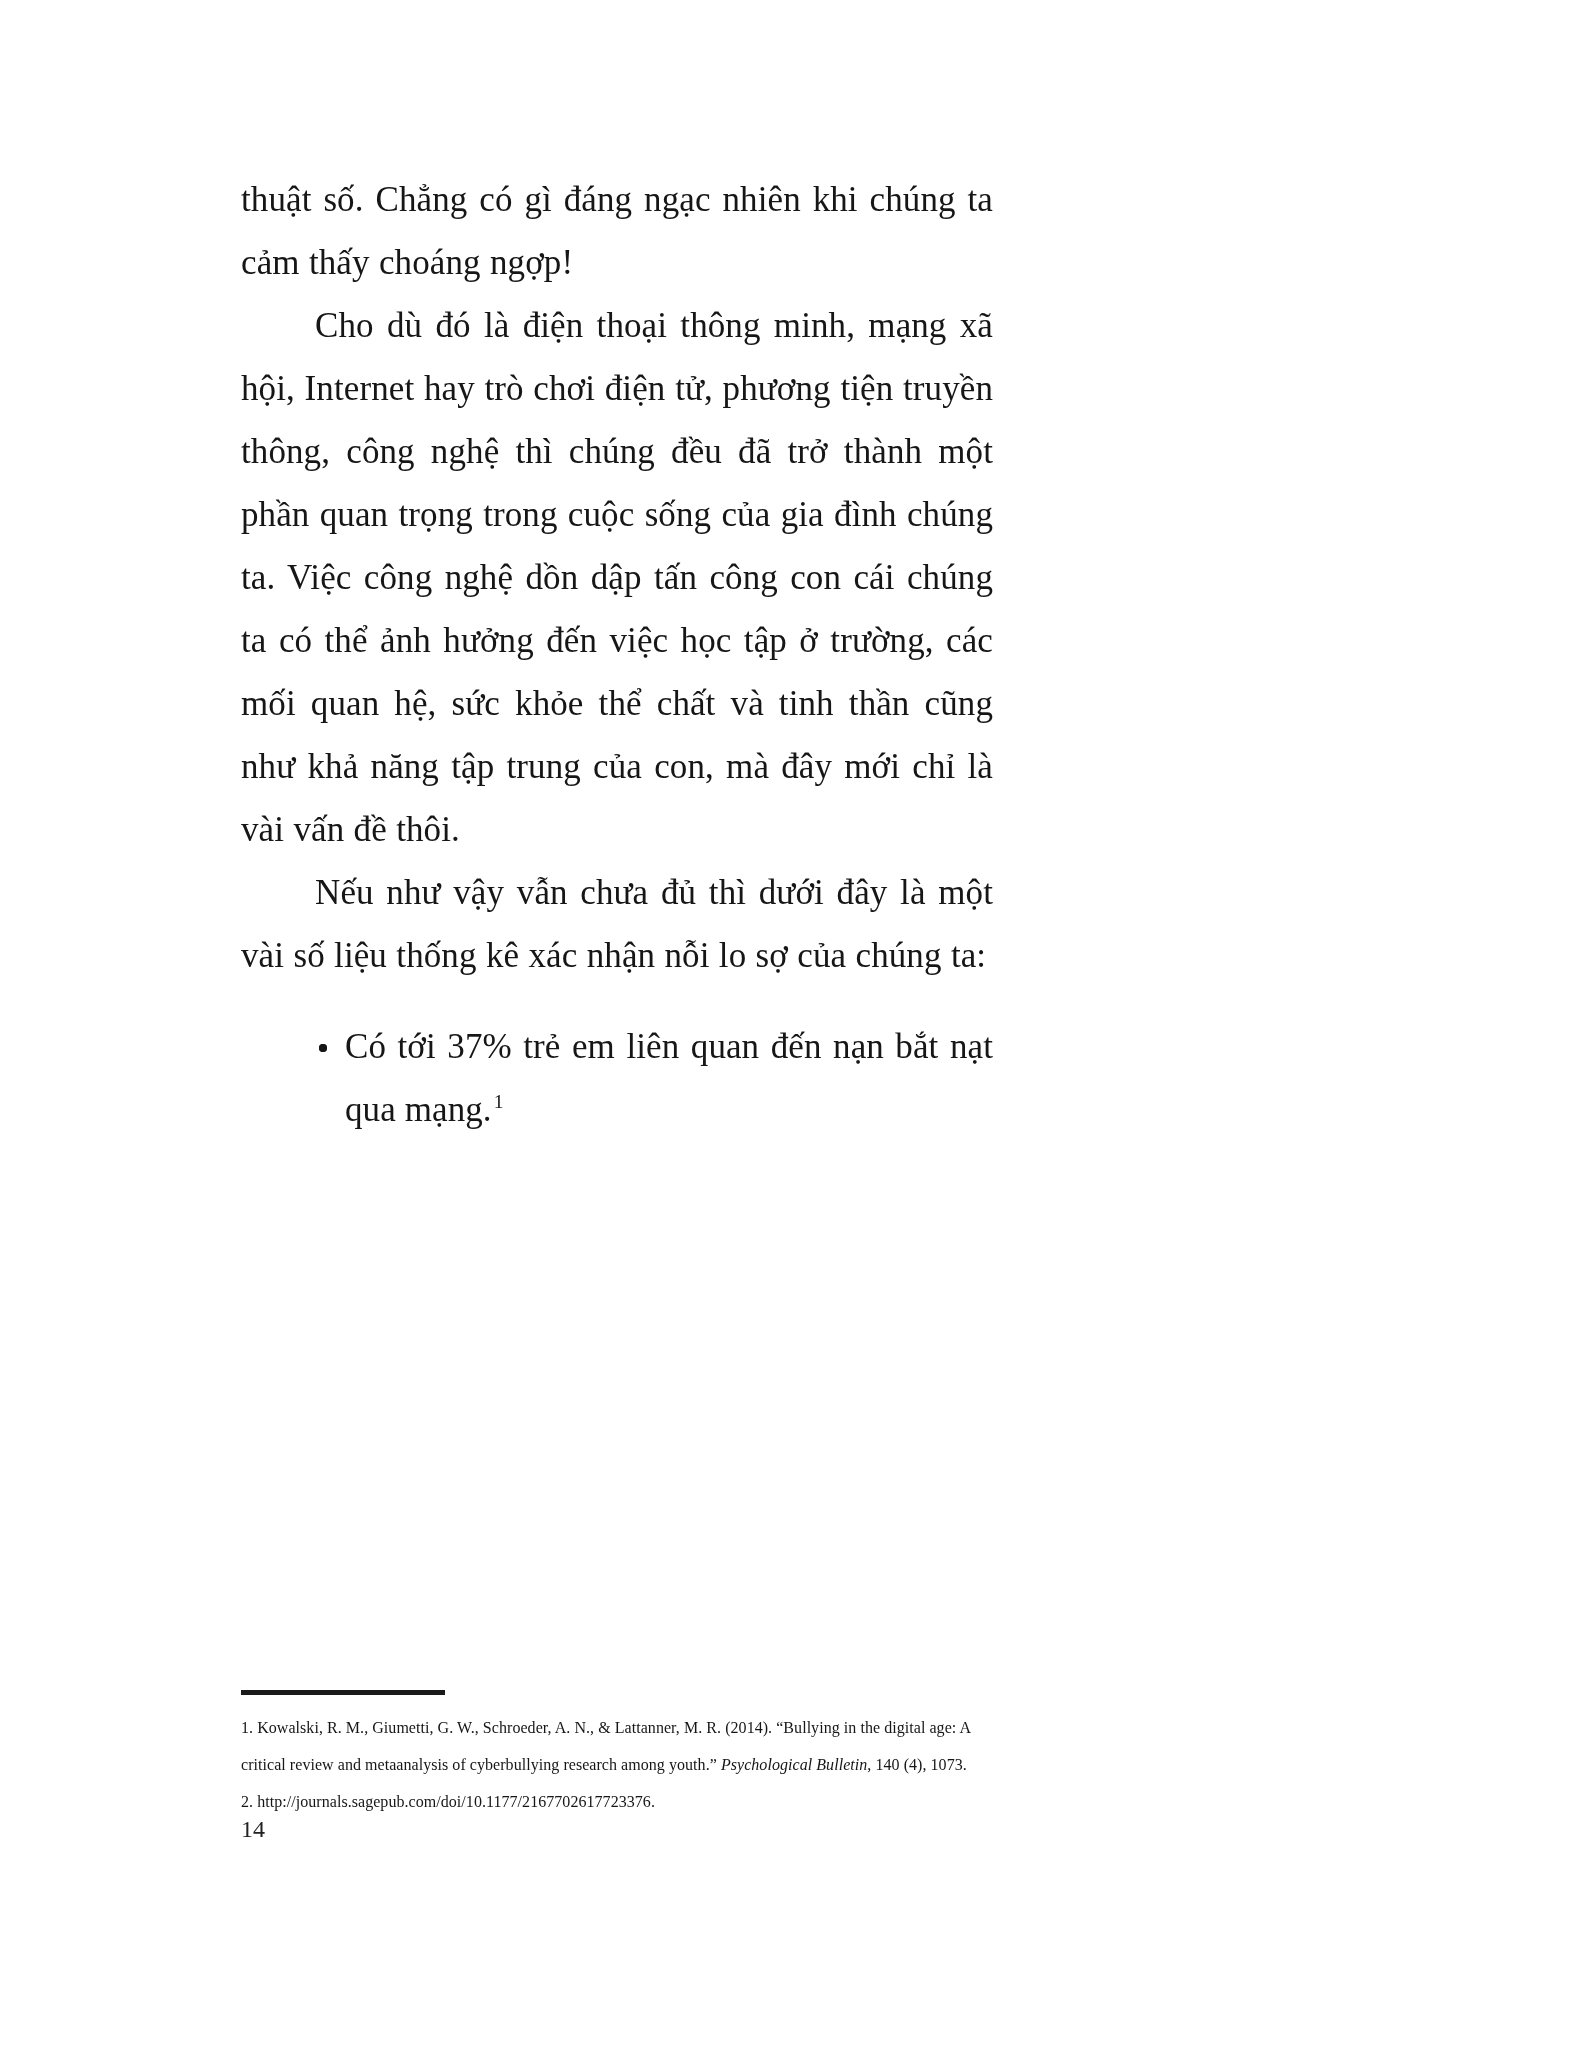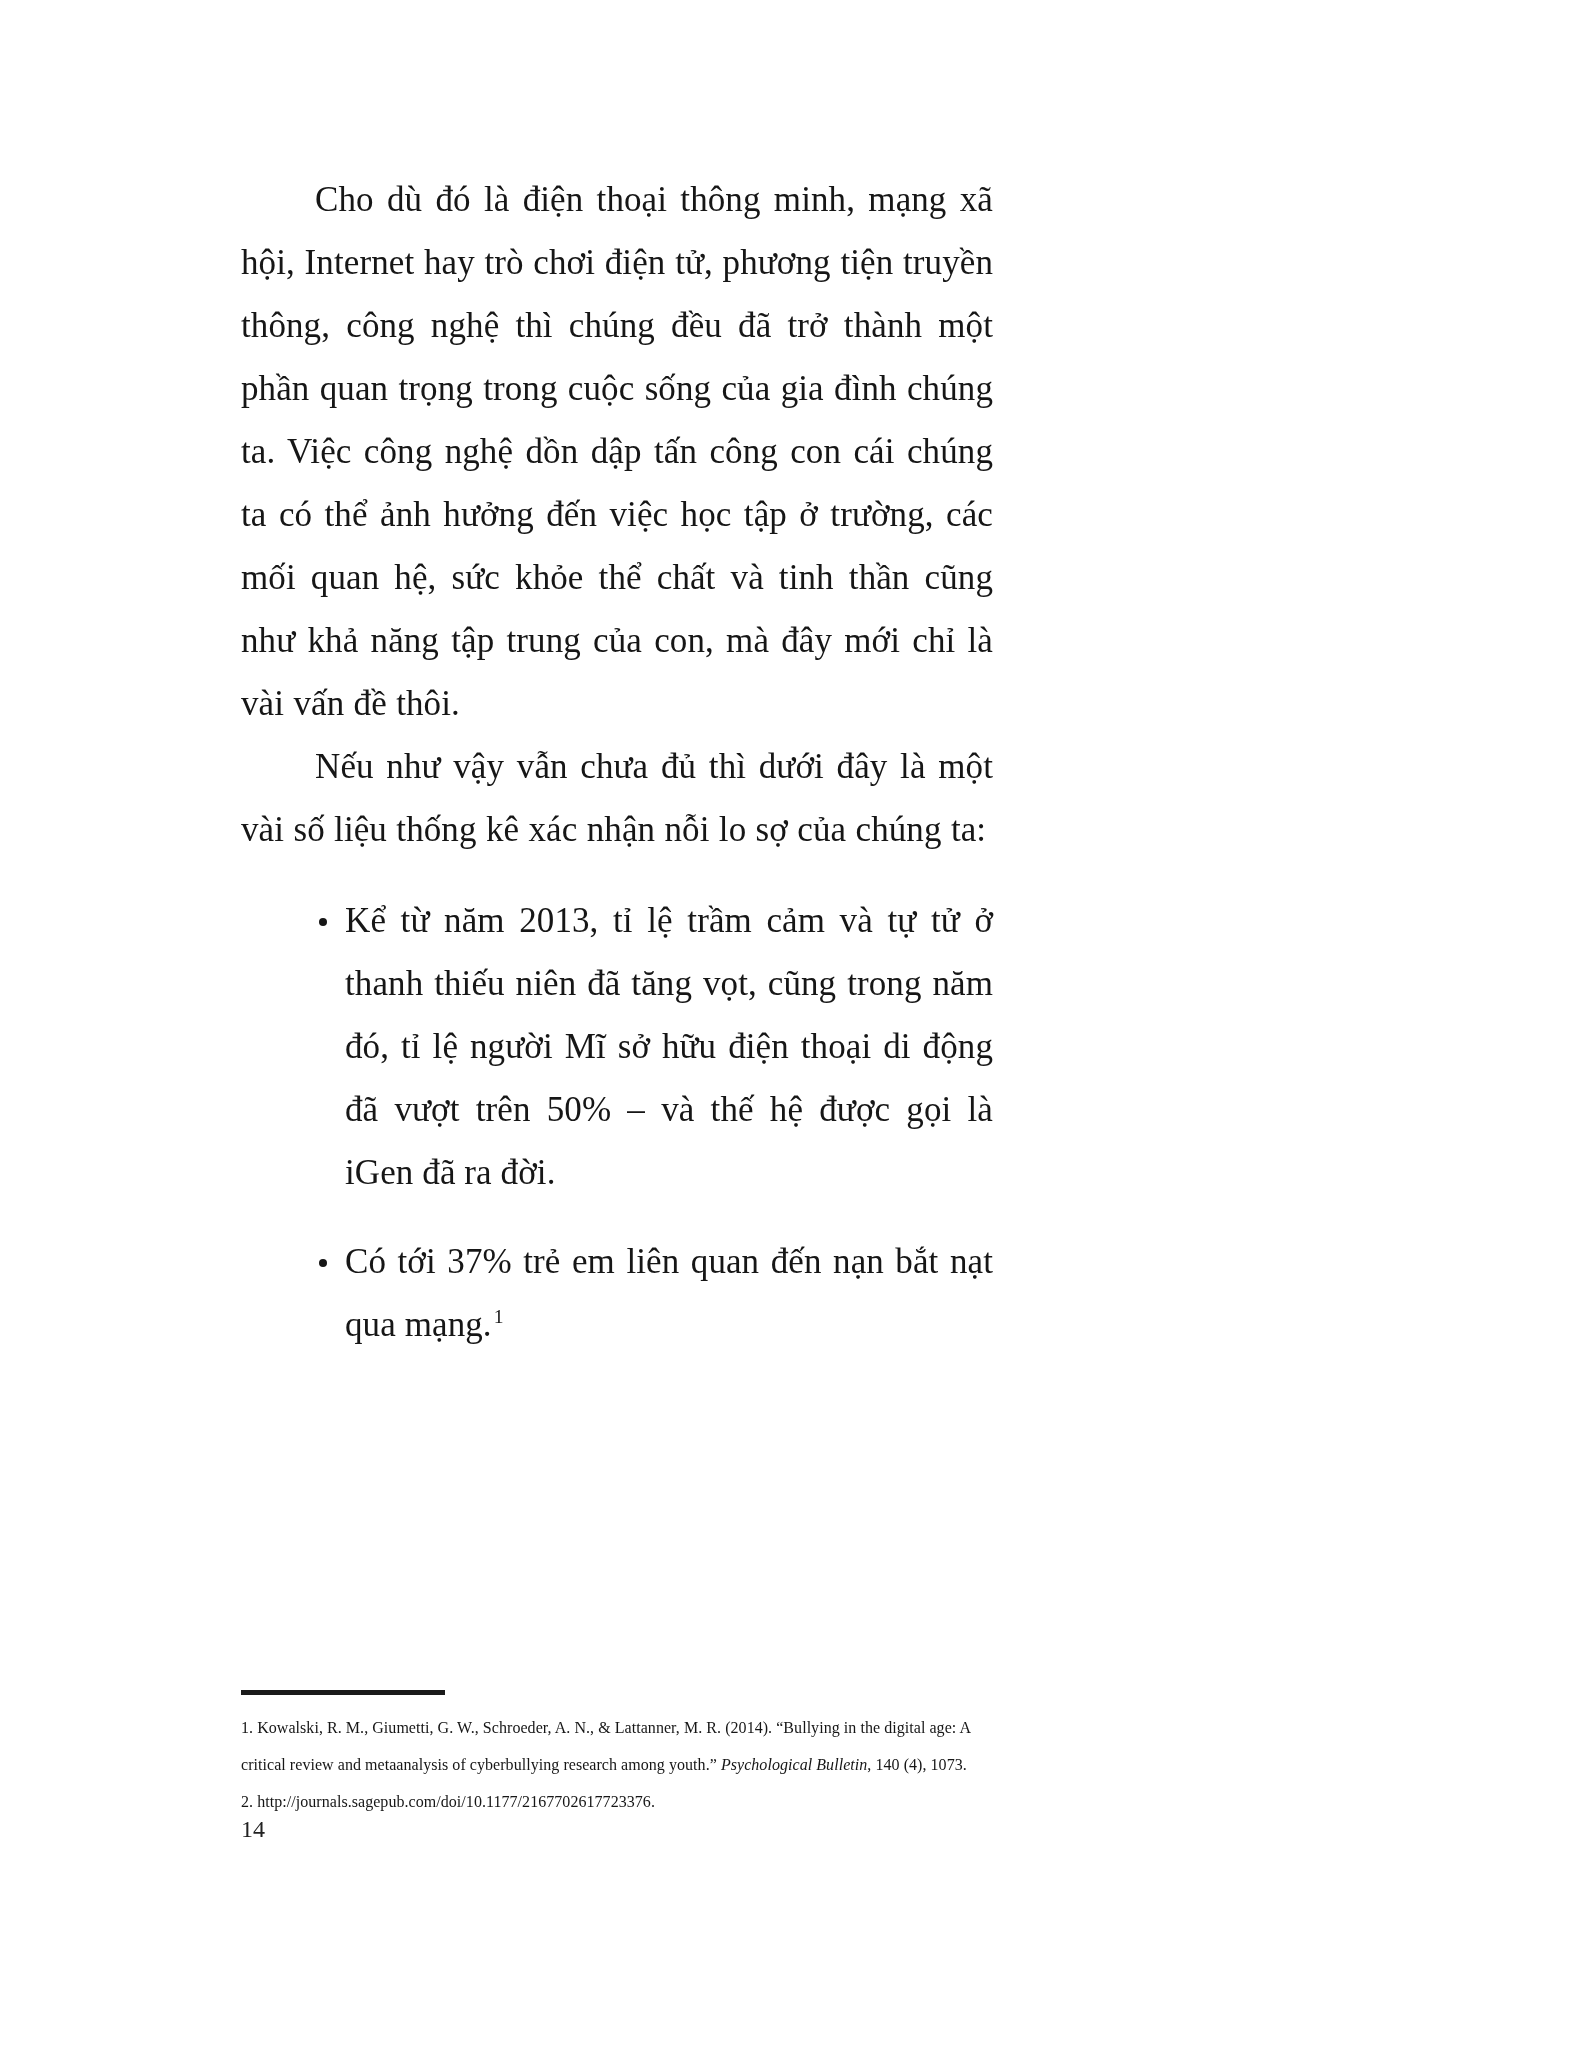--- a/index.html
+++ b/index.html
@@ -95,30 +95,30 @@
     color: #222222;
   }
 </style>
 </head>
 <body>
 
 <div class="page">
 
   <div class="content">
 
+    <p class="body-para">thuật số. Chẳng có gì đáng ngạc nhiên khi chúng ta cảm thấy choáng ngợp!</p>
 
     <p class="body-para indent">Cho dù đó là điện thoại thông minh, mạng xã hội, Internet hay trò chơi điện tử, phương tiện truyền thông, công nghệ thì chúng đều đã trở thành một phần quan trọng trong cuộc sống của gia đình chúng ta. Việc công nghệ dồn dập tấn công con cái chúng ta có thể ảnh hưởng đến việc học tập ở trường, các mối quan hệ, sức khỏe thể chất và tinh thần cũng như khả năng tập trung của con, mà đây mới chỉ là vài vấn đề thôi.</p>
 
     <p class="body-para indent">Nếu như vậy vẫn chưa đủ thì dưới đây là một vài số liệu thống kê xác nhận nỗi lo sợ của chúng ta:</p>
 
     <ul class="stats-list">
 
       <li>
         <span class="bullet-dot"></span>
-        <span class="li-text">Kể từ năm 2013, tỉ lệ trầm cảm và tự tử ở thanh thiếu niên đã tăng vọt, cũng trong năm đó, tỉ lệ người Mĩ sở hữu điện thoại di động đã vượt trên 50% – và thế hệ được gọi là iGen đã ra đời.</span>
       </li>
 
       <li>
         <span class="bullet-dot"></span>
         <span class="li-text">Có tới 37% trẻ em liên quan đến nạn bắt nạt qua mạng.</span><sup class="fn-ref">1</sup>
       </li>
 
 
     </ul>
 

